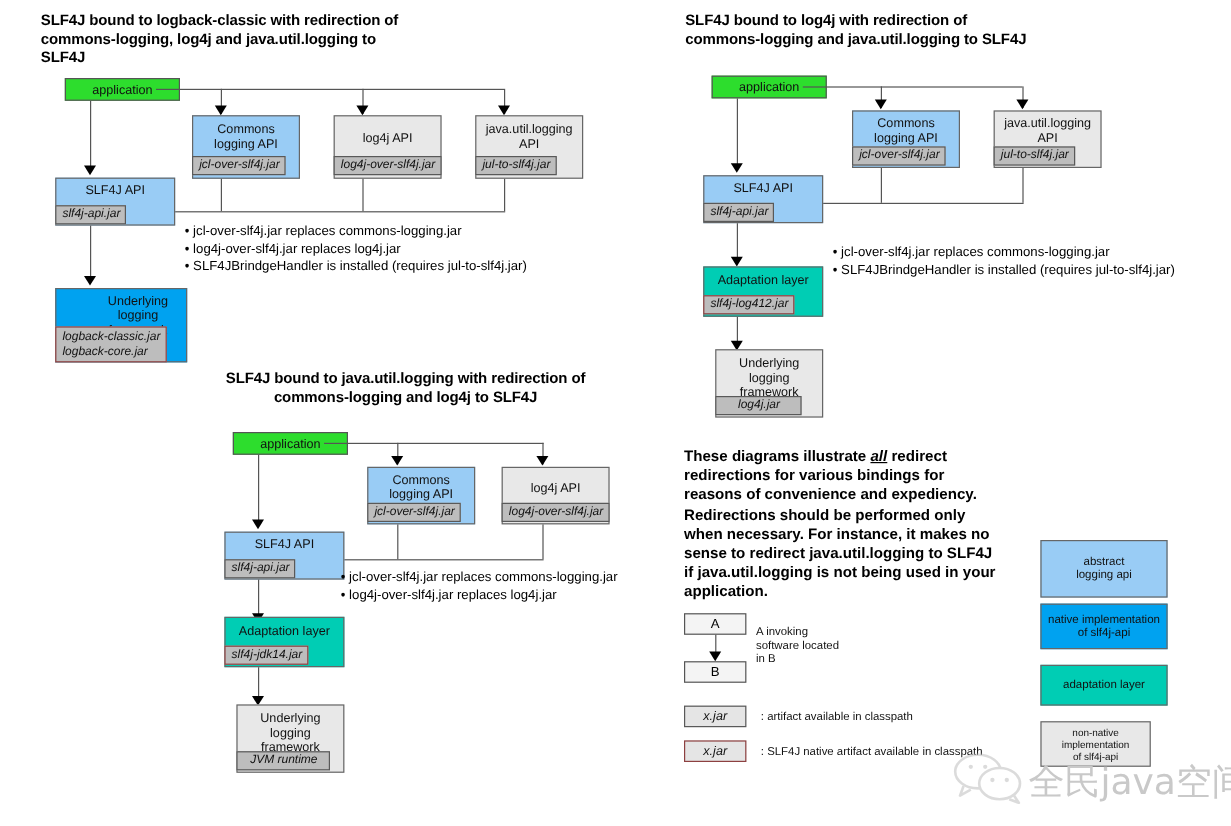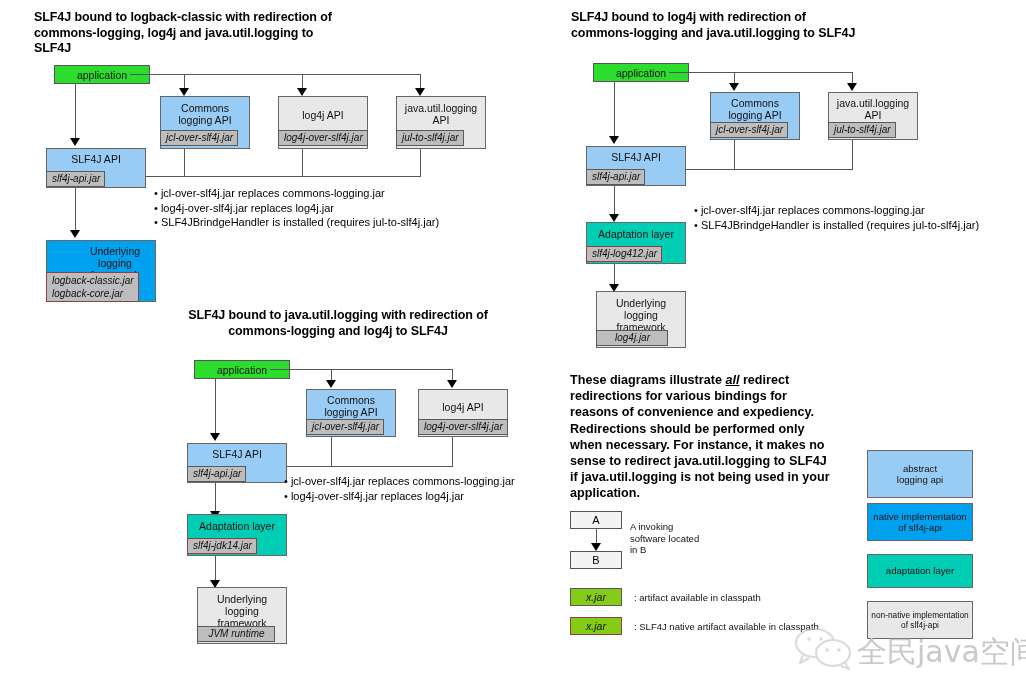--- a/index.html
+++ b/index.html
@@ -39,21 +39,21 @@
   .notes .b:before{content:"\2022\00a0";font-style:normal;}
 
   
   .para{font-size:12.6px;font-weight:bold;line-height:16.2px;color:#000;}
   .para i{font-style:italic;text-decoration:underline;}
 
   
   .leg-box{border:1px solid #555;background:#f4f4f4;text-align:center;
            font-size:11px;line-height:16px;}
   .leg-txt{font-size:9.5px;line-height:11.5px;color:#111;}
-  .leg-jar{border:1px solid #595959;background:#84cc16;font-style:italic;
+  .leg-jar{border:1px solid #595959;background:#e5e5e5;font-style:italic;
            font-size:10.5px;text-align:center;line-height:16px;color:#111;}
   .leg-jar.binding{border:1px solid #8d4040;}
   .leg-caption{font-size:9.5px;color:#111;line-height:12px;}
 
   .keybox{text-align:center;font-size:9.6px;line-height:11.5px;
           display:flex;align-items:center;justify-content:center;color:#111;}
   .keybox.small{font-size:8.3px;line-height:10px;}
 
   
   .wm{position:absolute;color:#c9c9c9;font-size:30px;letter-spacing:0px;
@@ -253,21 +253,21 @@
 <div class="abs leg-caption" style="left:634px;top:592px;">: artifact available in classpath</div>
 
 <div class="abs leg-jar binding" style="left:570px;top:617px;width:52px;height:18px;">x.jar</div>
 <div class="abs leg-caption" style="left:634px;top:621px;">: SLF4J native artifact available in classpath</div>
 
 <div class="abs node c-ltblue keybox" style="left:847px;top:450px;width:106px;height:48px;white-space:pre-line;">abstract
 logging api</div>
 <div class="abs node c-blue keybox" style="left:847px;top:503px;width:106px;height:38px;white-space:pre-line;">native implementation
 of slf4j-api</div>
 <div class="abs node c-teal keybox" style="left:847px;top:554px;width:106px;height:34px;white-space:pre-line;">adaptation layer</div>
-<div class="abs node c-gray keybox small" style="left:847px;top:601px;width:106px;height:38px;white-space:pre-line;">non-native implementation
+<div class="abs node c-gray keybox small" style="left:847px;top:601px;width:92px;height:38px;white-space:pre-line;">non-native implementation
 of slf4j-api</div>
 
 <span class="wm-icon" style="left:793px;top:626px;">
   <svg width="62" height="44" viewBox="0 0 62 44" fill="none" stroke="#bfbfbf" stroke-width="2.2">
     <ellipse cx="22" cy="17" rx="19" ry="14"></ellipse>
     <path d="M10 29 L7 37 L16 32" stroke-linejoin="round"></path>
     <ellipse cx="40" cy="27" rx="17" ry="13" fill="#ffffff"></ellipse>
     <path d="M52 37 L56 43 L48 40" stroke-linejoin="round"></path>
     <circle cx="16" cy="13" r="1.8" fill="#bfbfbf" stroke="none"></circle>
     <circle cx="28" cy="13" r="1.8" fill="#bfbfbf" stroke="none"></circle>

